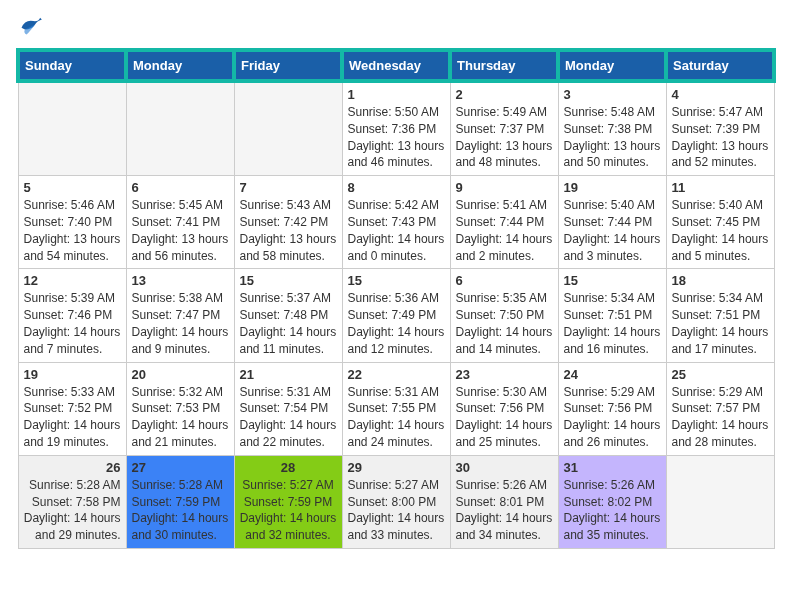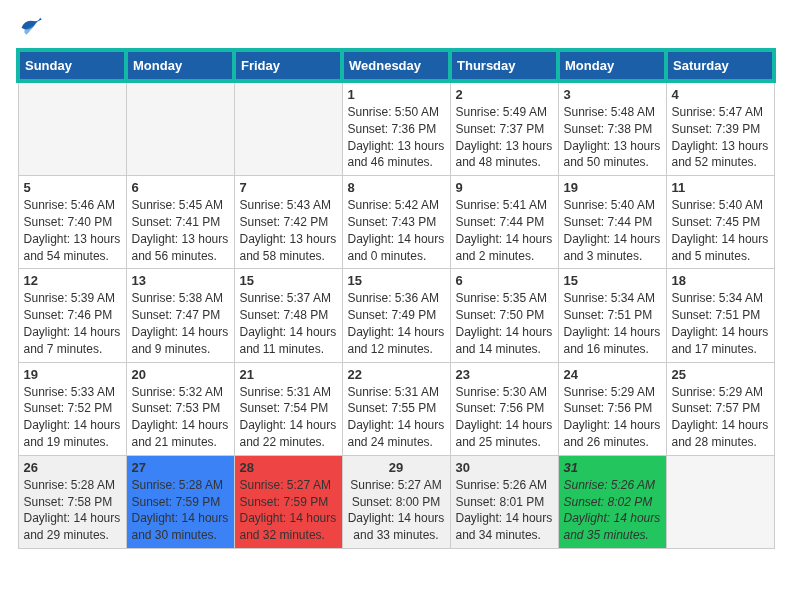--- a/index.html
+++ b/index.html
@@ -226,40 +226,40 @@
         <td>
           <span class="day-number">24</span>
           <div class="day-detail">Sunrise: 5:29 AM<br>Sunset: 7:56 PM<br>Daylight: 14 hours and 26 minutes.</div>
         </td>
         <td>
           <span class="day-number">25</span>
           <div class="day-detail">Sunrise: 5:29 AM<br>Sunset: 7:57 PM<br>Daylight: 14 hours and 28 minutes.</div>
         </td>
       </tr>
       <tr>
-        <td style="background: rgb(240, 240, 240);">
+        <td style="background: rgb(240, 240, 240); text-align: right;">
           <span class="day-number">26</span>
           <div class="day-detail">Sunrise: 5:28 AM<br>Sunset: 7:58 PM<br>Daylight: 14 hours and 29 minutes.</div>
         </td>
         <td style="background: #3b82f6;">
           <span class="day-number">27</span>
           <div class="day-detail">Sunrise: 5:28 AM<br>Sunset: 7:59 PM<br>Daylight: 14 hours and 30 minutes.</div>
         </td>
-        <td style="background: #ef4444;">
+        <td style="background: #84cc16; text-align: center;">
           <span class="day-number">28</span>
           <div class="day-detail">Sunrise: 5:27 AM<br>Sunset: 7:59 PM<br>Daylight: 14 hours and 32 minutes.</div>
         </td>
-        <td style="background: rgb(240, 240, 240); text-align: center;">
+        <td style="background: rgb(240, 240, 240);">
           <span class="day-number">29</span>
           <div class="day-detail">Sunrise: 5:27 AM<br>Sunset: 8:00 PM<br>Daylight: 14 hours and 33 minutes.</div>
         </td>
         <td style="background: rgb(240, 240, 240);">
           <span class="day-number">30</span>
           <div class="day-detail">Sunrise: 5:26 AM<br>Sunset: 8:01 PM<br>Daylight: 14 hours and 34 minutes.</div>
         </td>
-        <td style="background: #22c55e; font-style: italic;">
+        <td style="background: #c4b5fd;">
           <span class="day-number">31</span>
           <div class="day-detail">Sunrise: 5:26 AM<br>Sunset: 8:02 PM<br>Daylight: 14 hours and 35 minutes.</div>
         </td>
         <td class="empty"></td>
       </tr>
     </tbody>
 </table>
 
 </body></html>

